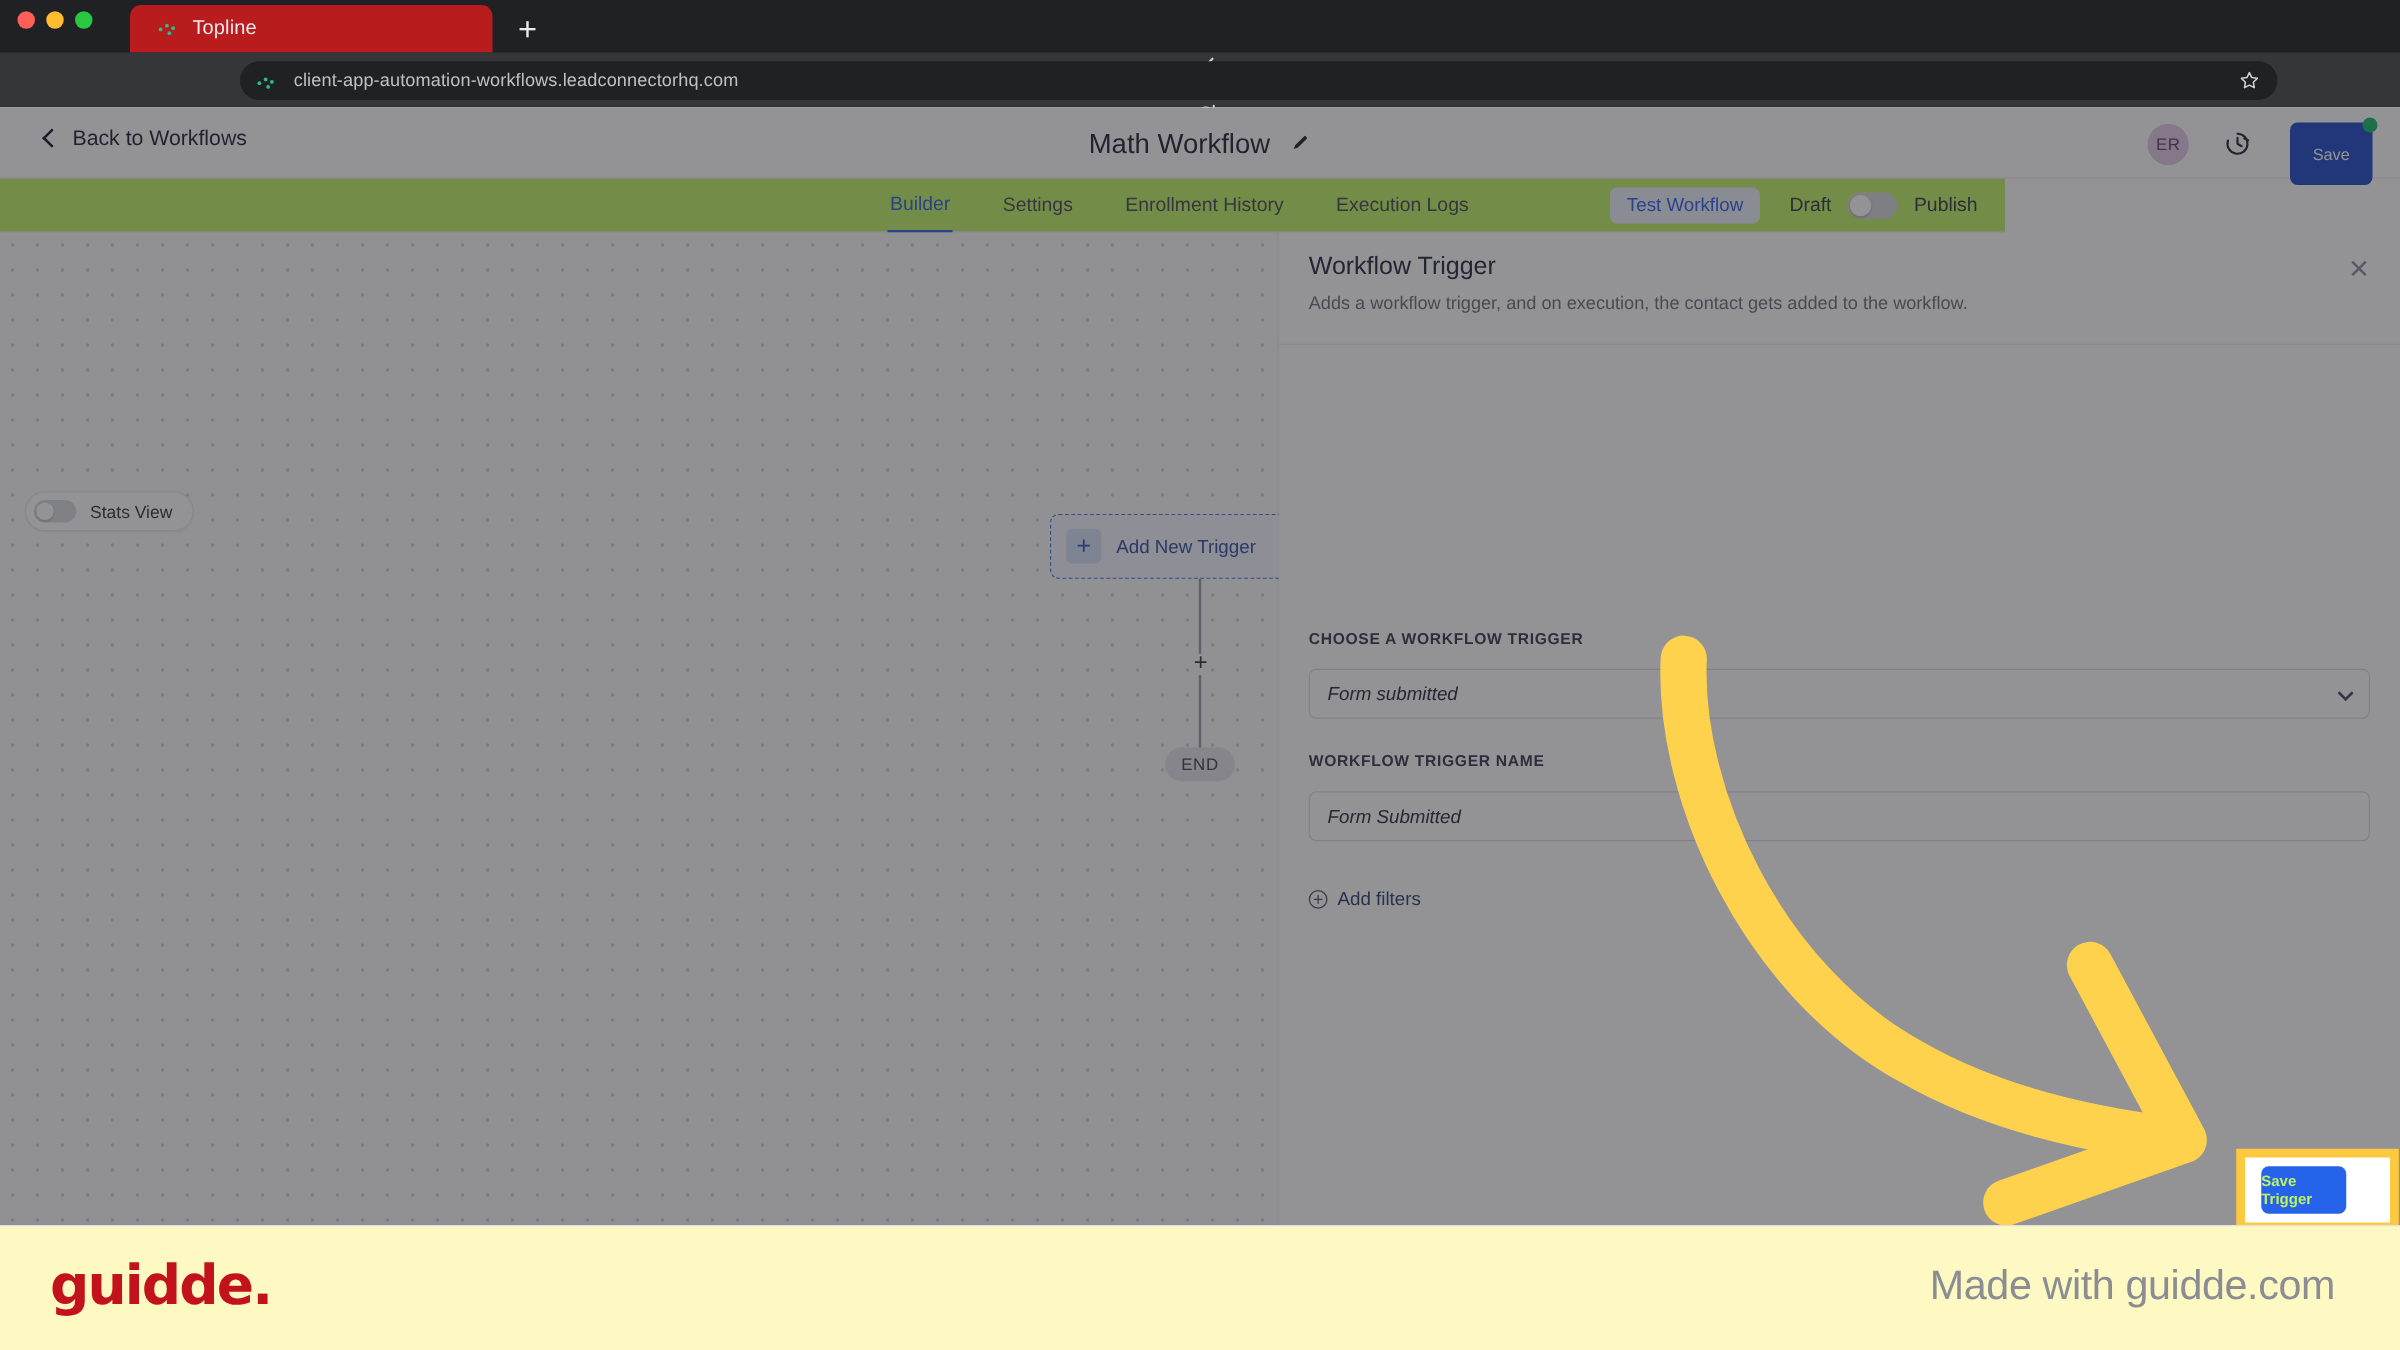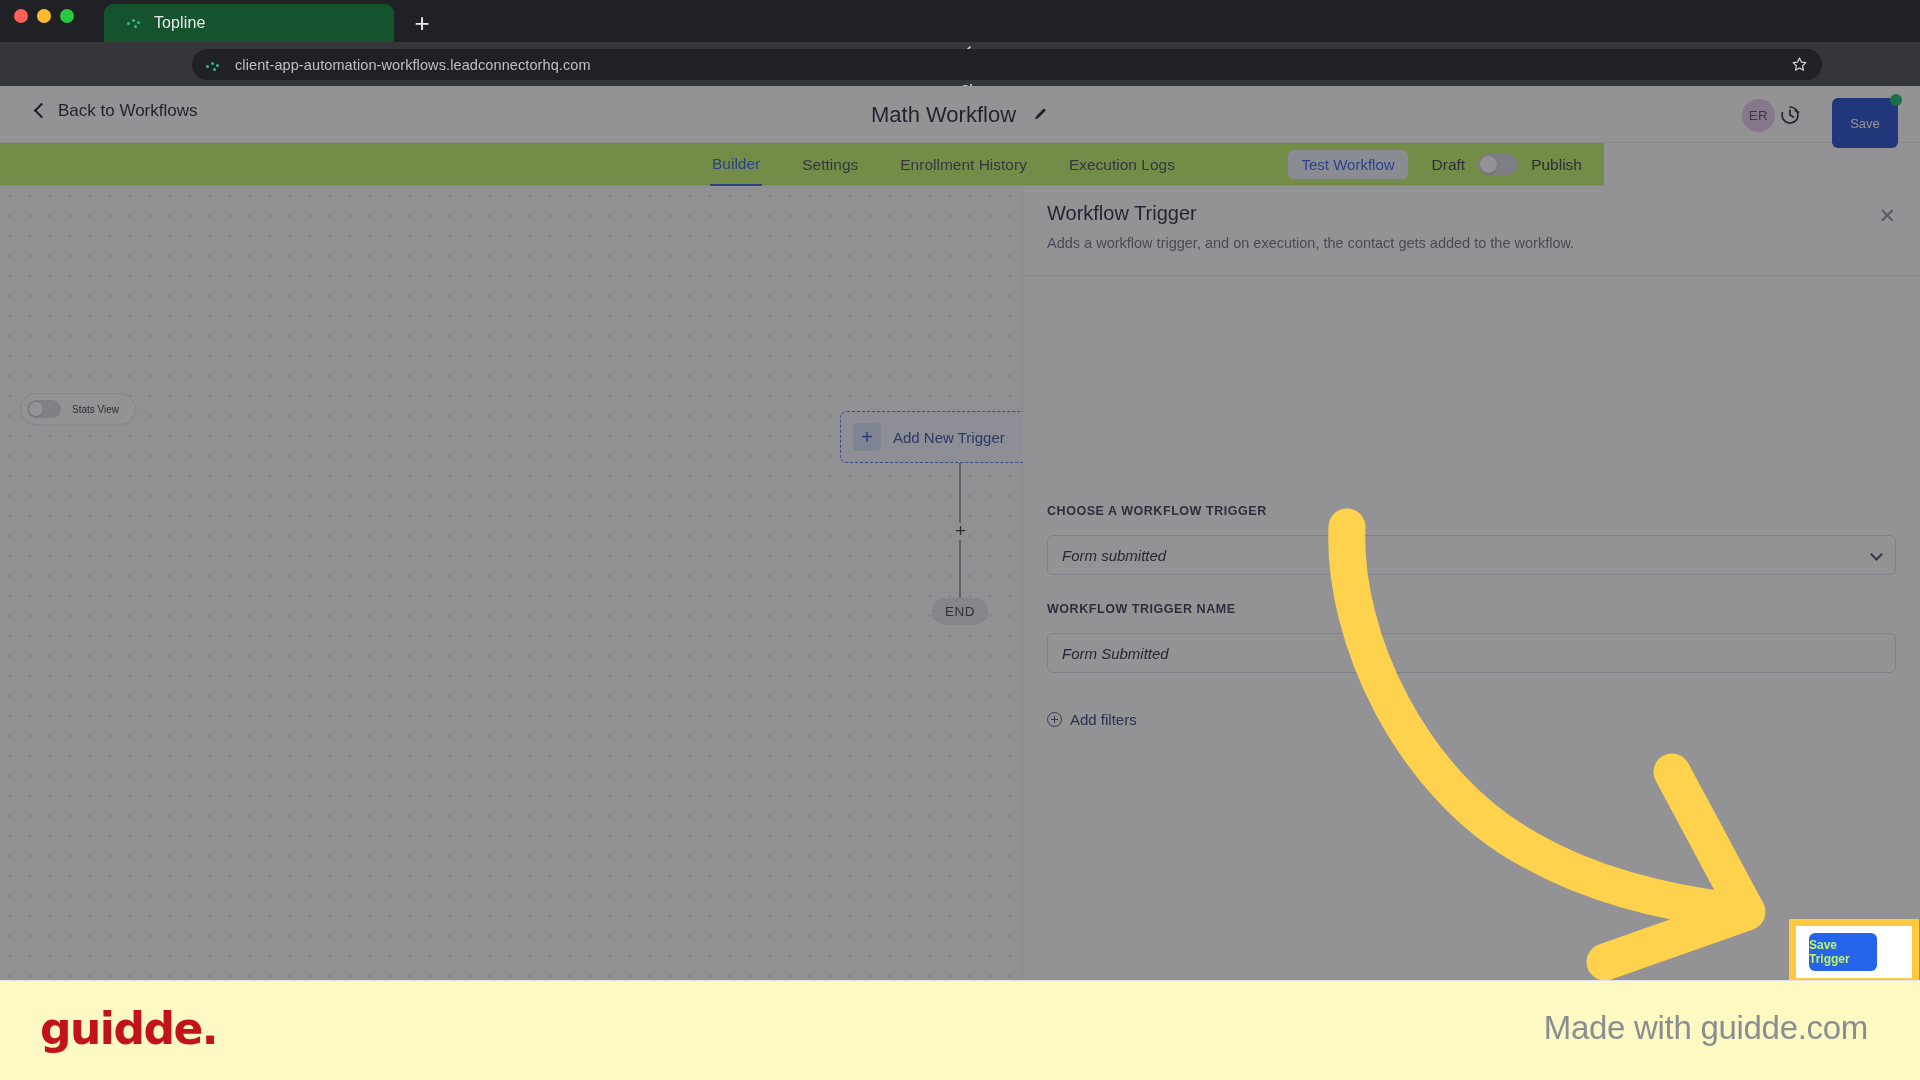--- a/index.html
+++ b/index.html
@@ -24,21 +24,21 @@
     position: absolute; left: 14px; top: 9px; display: flex; gap: 9px;
     align-items: center;
   }
   .dot { width: 14px; height: 14px; border-radius: 50%; }
   .dot.red { background: #ff5f57; }
   .dot.yellow { background: #febc2e; }
   .dot.green { background: #28c840; }
 
   .tab {
     position: absolute; left: 104px; top: 4px; width: 290px; height: 38px;
-    background: #14532d; border-radius: 9px 9px 0 0;
+    background: #b91c1c; border-radius: 9px 9px 0 0;
     display: flex; align-items: center; padding-left: 22px; gap: 11px;
   }
   .tab-favicon { width: 17px; height: 17px; position: relative; }
   .tab-favicon i {
     position: absolute; width: 3px; height: 3px; border-radius: 50%;
     background: #2dbd8a;
   }
   .tab-favicon i:nth-child(1) { left: 1px; top: 7px; }
   .tab-favicon i:nth-child(2) { left: 6px; top: 4px; }
   .tab-favicon i:nth-child(3) { left: 11px; top: 6px; }
@@ -106,21 +106,21 @@
     position: absolute; left: 0; top: 0; width: 1920px; height: 57px;
     display: flex; align-items: center; justify-content: center; gap: 16px;
     pointer-events: none;
   }
   .wf-title { font-size: 22px; color: #1c1c2e; font-weight: 400; }
   .pencil { width: 17px; height: 17px; pointer-events: auto; }
   .avatar {
     position: absolute; left: 1718px; top: 13px; width: 33px; height: 33px;
     border-radius: 50%; background: #e5c8e8; color: #5b3e63;
     display: flex; align-items: center; justify-content: center;
-    font-size: 13.5px; letter-spacing: .3px; margin-left: 24px;
+    font-size: 13.5px; letter-spacing: .3px;
   }
   .hist-icon { position: absolute; left: 1778px; top: 17px; }
   .save-btn {
     position: absolute; left: 1832px; top: 12px; width: 66px; height: 50px;
     background: #1a46c4; border-radius: 6px; color: #fff;
     display: flex; align-items: center; justify-content: center;
     font-size: 13px;
   }
   .save-dot {
     position: absolute; right: -4px; top: -4px; width: 12px; height: 12px;
@@ -165,21 +165,21 @@
     position: absolute; left: 0; top: 100px; width: 1023px; height: 894px;
     background-color: #fafafb;
     background-image: radial-gradient(circle, #cfcfd6 1.4px, transparent 1.5px);
     background-size: 20px 20px;
     border-right: 1px solid #e6e6ec;
   }
   .stats-view {
     position: absolute; left: 20px; top: 207px; height: 32px;
     background: #fff; border: 1px solid #e4e4ea; border-radius: 17px;
     display: flex; align-items: center; gap: 11px; padding: 0 16px 0 6px;
-    font-size: 10px; color: #2f2f3c;
+    font-size: 14px; color: #2f2f3c;
     box-shadow: 0 1px 2px rgba(0,0,0,.05);
   }
   .sv-switch {
     width: 34px; height: 18px; border-radius: 9px; background: #d8d8e0;
     position: relative;
   }
   .sv-switch .knob {
     position: absolute; left: 2px; top: 2px; width: 14px; height: 14px;
     border-radius: 50%; background: #fff; box-shadow: 0 1px 2px rgba(0,0,0,.2);
   }

